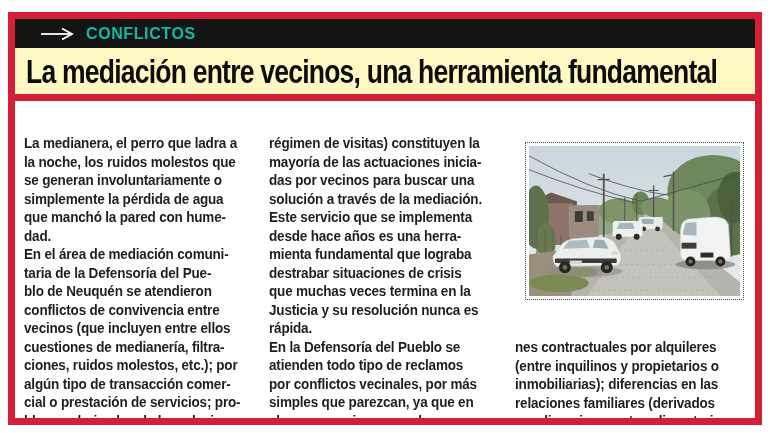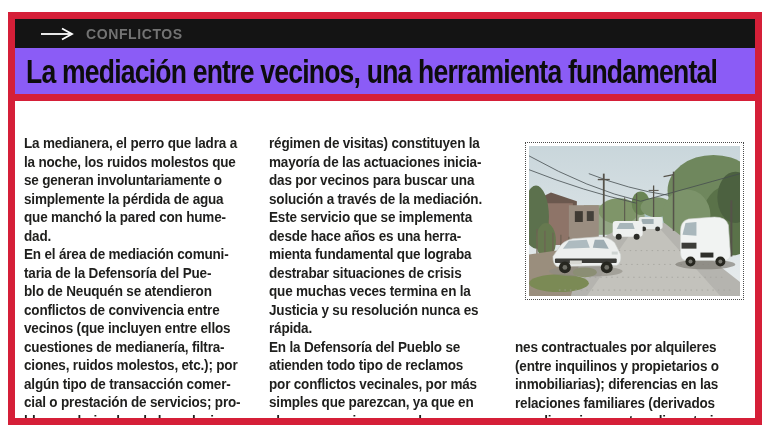--- a/index.html
+++ b/index.html
@@ -3,22 +3,22 @@
 <meta charset="utf-8">
 <style>
   html,body{margin:0;padding:0;background:#ffffff;}
   body{width:770px;height:433px;overflow:hidden;font-family:"Liberation Sans",sans-serif;}
   .page{position:relative;width:770px;height:433px;background:#fff;}
   .frame{position:absolute;left:8px;top:12px;width:754px;height:413px;box-sizing:border-box;
          border:7px solid #d51f38;background:#fff;display:flex;flex-direction:column;}
   .kicker-bar{height:29px;flex:0 0 29px;background:#141414;display:flex;align-items:center;
               padding-left:24px;gap:11px;}
   .arrow-icon{display:flex;align-items:center;}
-  .kicker-label{color:#737373;font-weight:bold;font-size:14px;letter-spacing:.6px;}
-  .headline-row{height:46px;flex:0 0 46px;background:#8b5cf6;display:flex;align-items:center;
+  .kicker-label{color:#14b8a6;font-weight:bold;font-size:16px;letter-spacing:.6px;}
+  .headline-row{height:46px;flex:0 0 46px;background:#fef9c3;display:flex;align-items:center;
                 padding-left:11px;overflow:hidden;}
   .headline{margin:0;font-size:34px;font-weight:bold;color:#0d0d0d;letter-spacing:-1px;
             white-space:nowrap;transform:scaleX(.78);transform-origin:left center;}
   .red-rule{height:7px;flex:0 0 7px;background:#d51f38;}
   .body{flex:1;display:grid;grid-template-columns:1fr 1fr 1fr;column-gap:14px;
         padding:13px 9px 4px 9px;background:#fff;overflow:hidden;margin-top:20px;}
   .coltext{font-weight:bold;font-size:15px;line-height:18.5px;letter-spacing:-.2px;color:#1f1f1d;
            white-space:pre-line;width:111%;transform:scaleX(.9);transform-origin:left top;}
   .photo{margin:8px 2px 0 10px;border:1px dotted #4c4c4c;padding:3px;background:#fff;}
   .photo svg{display:block;width:100%;height:150px;}

